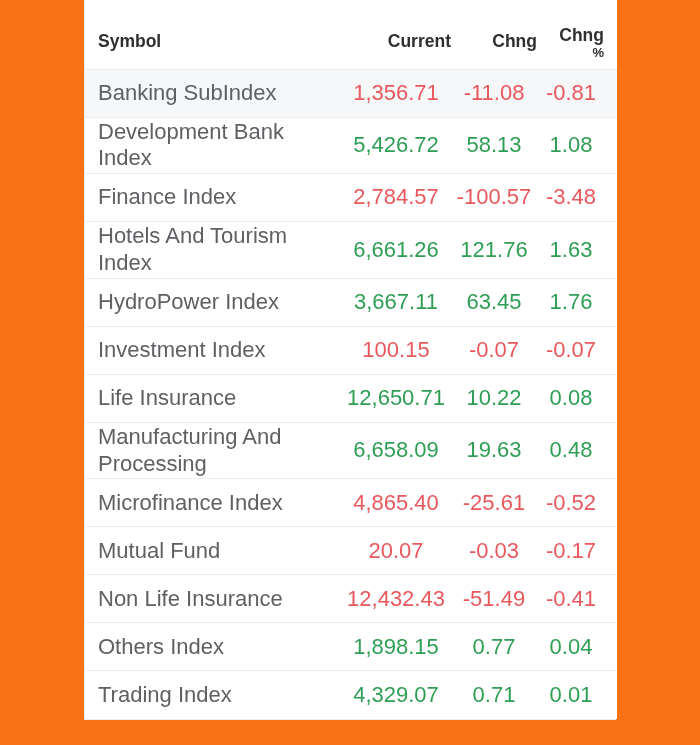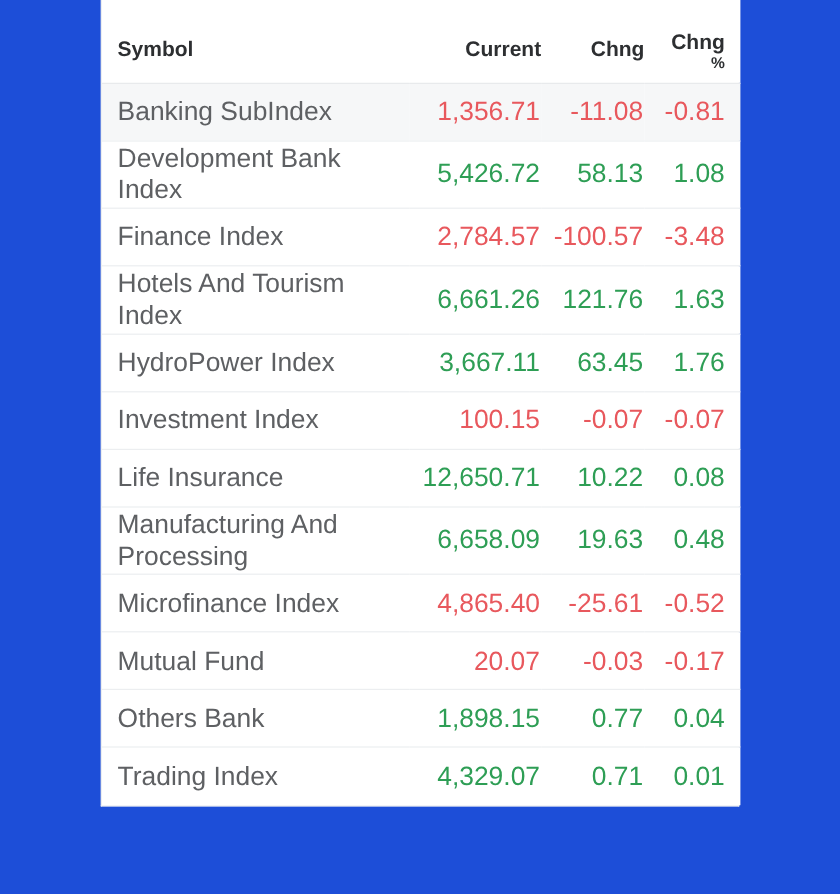--- a/index.html
+++ b/index.html
@@ -12,21 +12,21 @@
     height: 745px;
     overflow: hidden;
     font-family: "Liberation Sans", sans-serif;
     -webkit-font-smoothing: antialiased;
   }
 
   #page {
     position: relative;
     width: 700px;
     height: 745px;
-    background: #1d4ed8;
+    background: #f97316;
   }
 
   .index-card {
     position: absolute;
     left: 84px;
     top: 0px;
     width: 532px;
     background: #ffffff;
     border-left: 1px solid #eceef0;
     border-right: 1px solid #eceef0;
@@ -100,21 +100,21 @@
     border-bottom: none;
   }
   td.sym {
     text-align: left;
     padding-left: 13px;
     padding-right: 8px;
     color: #5e6063;
     font-weight: normal;
   }
   td.num {
-    text-align: right;
+    text-align: center;
     font-weight: normal;
     white-space: nowrap;
   }
   td.pct {
     padding-right: 13px;
   }
 
   tr.up td.num  { color: #2e9e55; }
   tr.down td.num { color: #e8585d; }
 </style>
@@ -193,22 +193,28 @@
             <td class="num">4,865.40</td>
             <td class="num">-25.61</td>
             <td class="num pct">-0.52</td>
           </tr>
           <tr class="down">
             <td class="sym">Mutual Fund</td>
             <td class="num">20.07</td>
             <td class="num">-0.03</td>
             <td class="num pct">-0.17</td>
           </tr>
-          <tr class="up">
-            <td class="sym">Others Bank</td>
+          <tr class="down">
+            <td class="sym">Non Life Insurance</td>
+            <td class="num">12,432.43</td>
+            <td class="num">-51.49</td>
+            <td class="num pct">-0.41</td>
+          </tr>
+          <tr class="up">
+            <td class="sym">Others Index</td>
             <td class="num">1,898.15</td>
             <td class="num">0.77</td>
             <td class="num pct">0.04</td>
           </tr>
           <tr class="up">
             <td class="sym">Trading Index</td>
             <td class="num">4,329.07</td>
             <td class="num">0.71</td>
             <td class="num pct">0.01</td>
           </tr>

